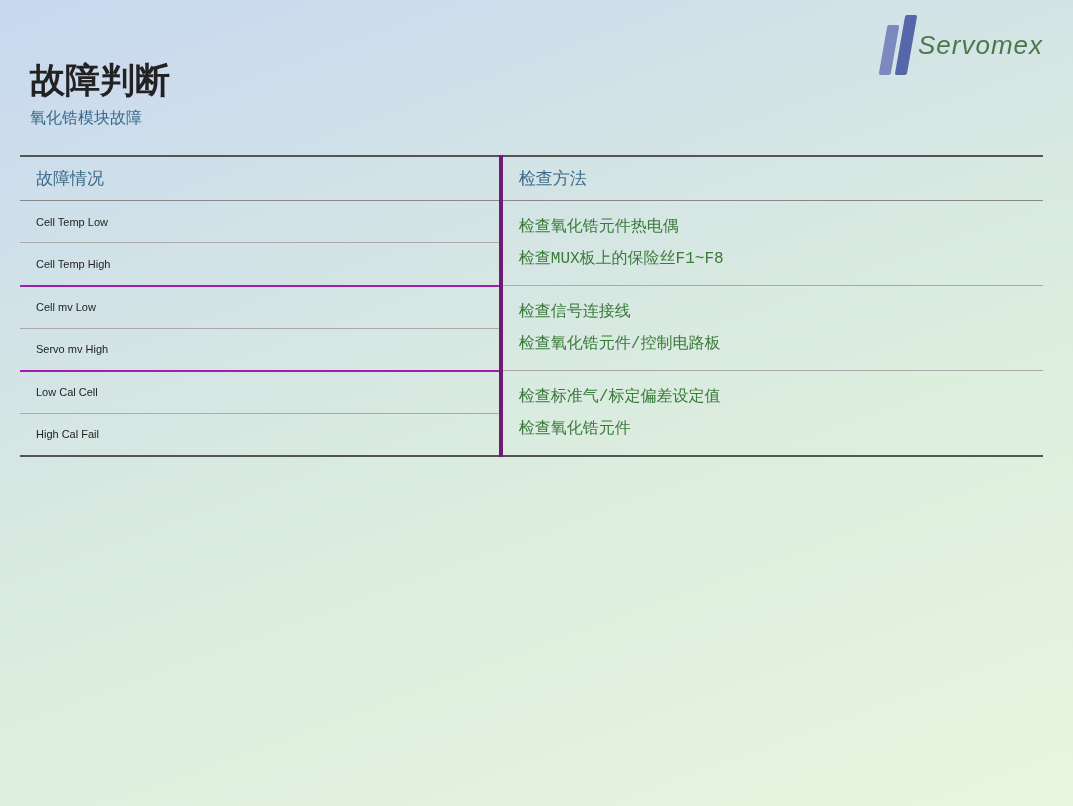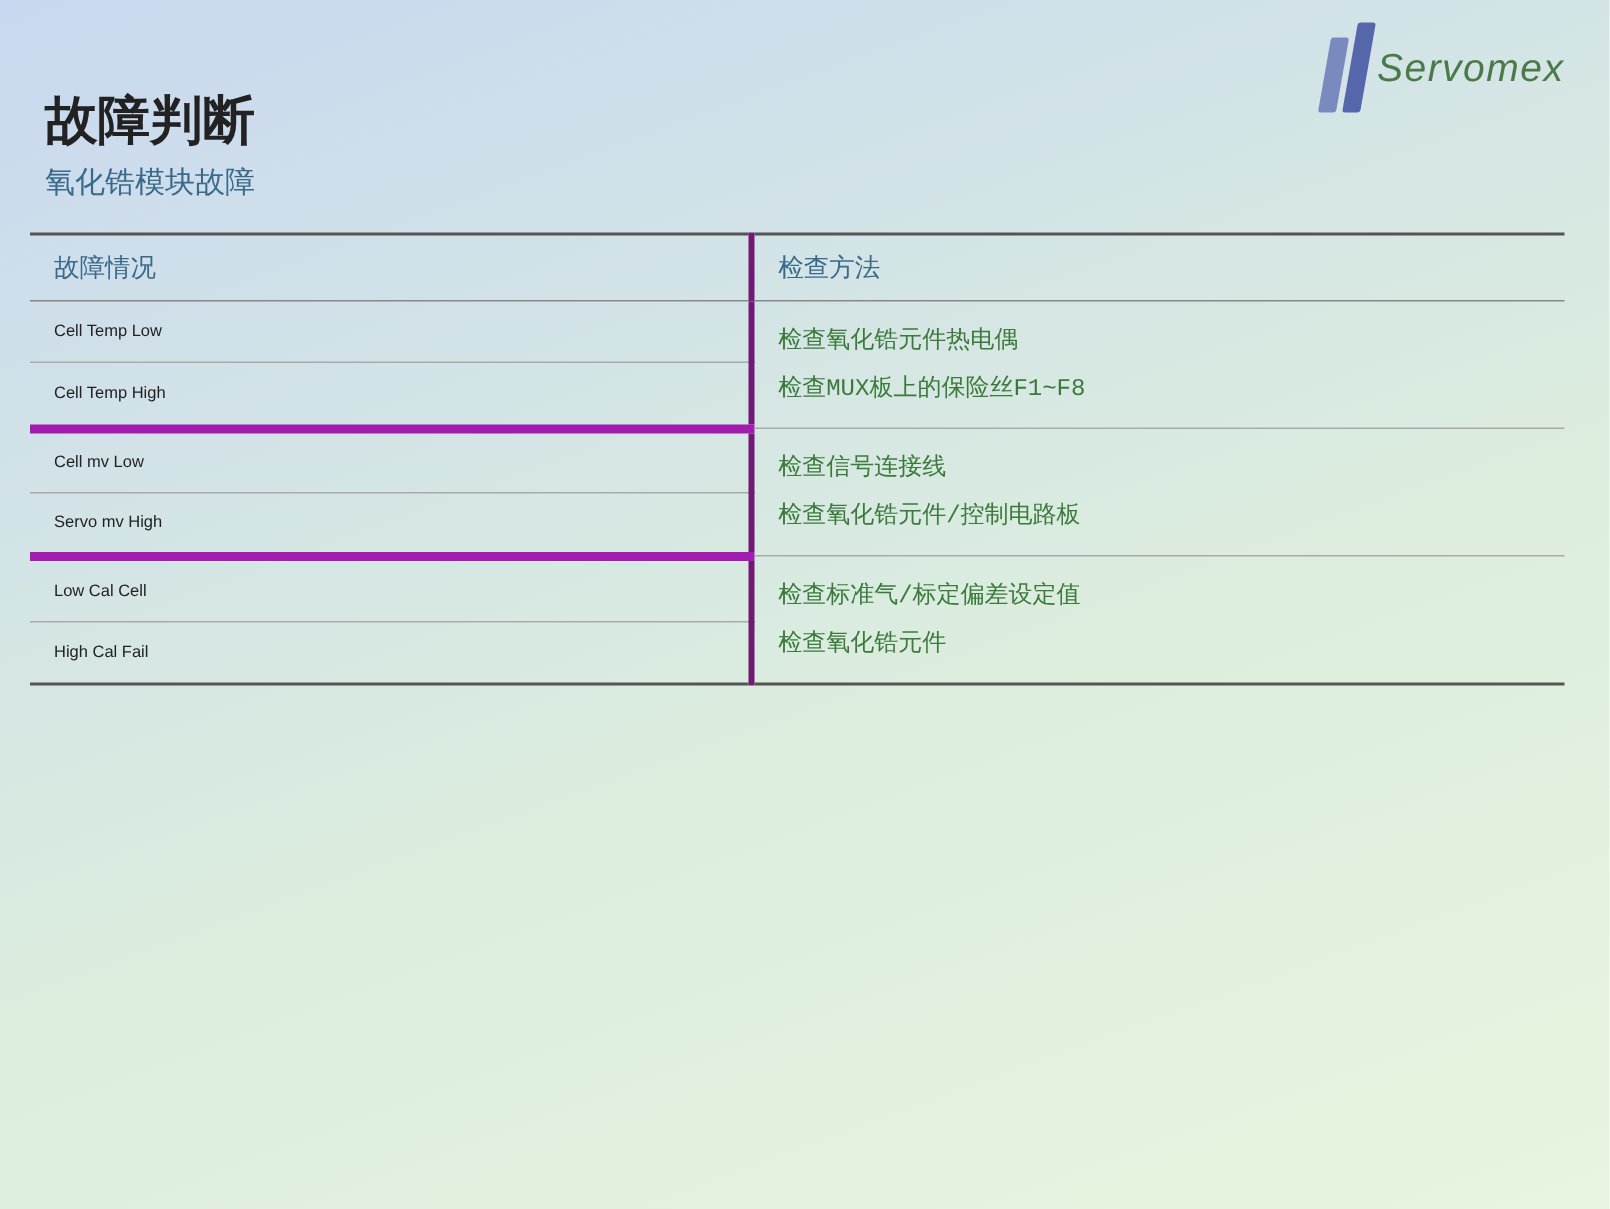--- a/index.html
+++ b/index.html
@@ -64,21 +64,21 @@
     }
 
     .logo-text span {
       color: #4a7a4a;
     }
 
     .section-title {
       position: absolute;
       top: 108px;
       left: 30px;
-      font-size: 20px;
+      font-size: 16px;
       color: #3a6a8a;
       font-weight: normal;
     }
 
     .table-container {
       position: absolute;
       top: 155px;
       left: 20px;
       right: 30px;
     }
@@ -105,21 +105,21 @@
 
     .data-row td {
       padding: 10px 16px;
       font-size: 11px;
       color: #222;
       border-bottom: 1px solid #aaa;
       vertical-align: middle;
     }
 
     .data-row.thick-border td {
-      border-bottom: 6px solid #a21caf;
+      border-bottom: 2px solid #a21caf;
     }
 
     .col-fault {
       width: 47%;
     }
 
     .col-check {
       width: 53%;
       color: #3a7a3a !important;
       font-size: 16px !important;

